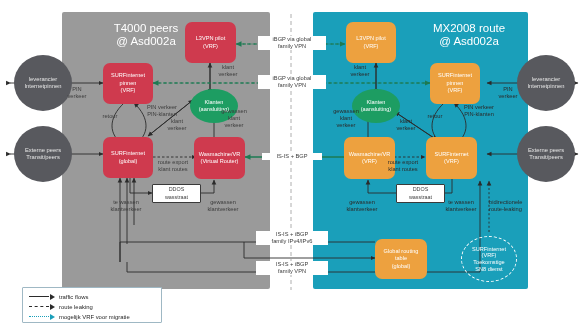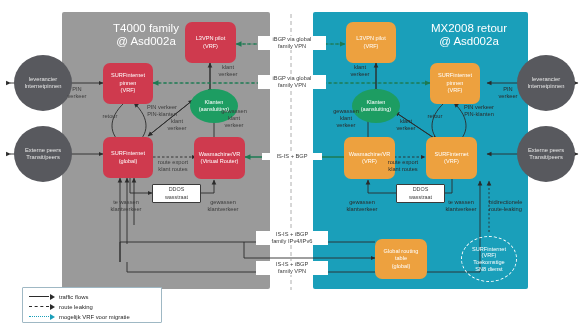--- a/index.html
+++ b/index.html
@@ -223,23 +223,23 @@
 
     <path d="M452,177 L452,193 L433,193" fill="none" stroke="#2b2b2b" stroke-width="0.9" marker-end="url(#ah-dark)"></path>
 
     <path d="M396,193 L368,193 L368,180" fill="none" stroke="#2b2b2b" stroke-width="0.9" marker-end="url(#ah-dark)"></path>
 
     <line x1="400" y1="272" x2="400" y2="258" stroke="#2b2b2b" stroke-width="0.9"></line>
     <line x1="480" y1="243" x2="480" y2="181" stroke="#2b2b2b" stroke-width="0.9" marker-end="url(#ah-dark)"></line>
     <path d="M400,272 L480,272 L480,243" fill="none" stroke="#2b2b2b" stroke-width="0.9"></path>
   </svg>
 
-  <div class="panel-title" id="title-left">T4000 family
+  <div class="panel-title" id="title-left">T4000 peers
 @ Asd002a</div>
-  <div class="panel-title" id="title-right">MX2008 retour
+  <div class="panel-title" id="title-right">MX2008 route
 @ Asd002a</div>
 
   <div class="ellipse-gray" style="left:14px; top:55px; width:58px; height:56px;">leverancier
 Internetpinnen</div>
   <div class="ellipse-gray" style="left:14px; top:126px; width:58px; height:56px;">Externe peers
 Transit/peers</div>
   <div class="ellipse-gray" style="left:517px; top:55px; width:58px; height:56px;">leverancier
 Internetpinnen</div>
   <div class="ellipse-gray" style="left:517px; top:126px; width:58px; height:56px;">Externe peers
 Transit/peers</div>

